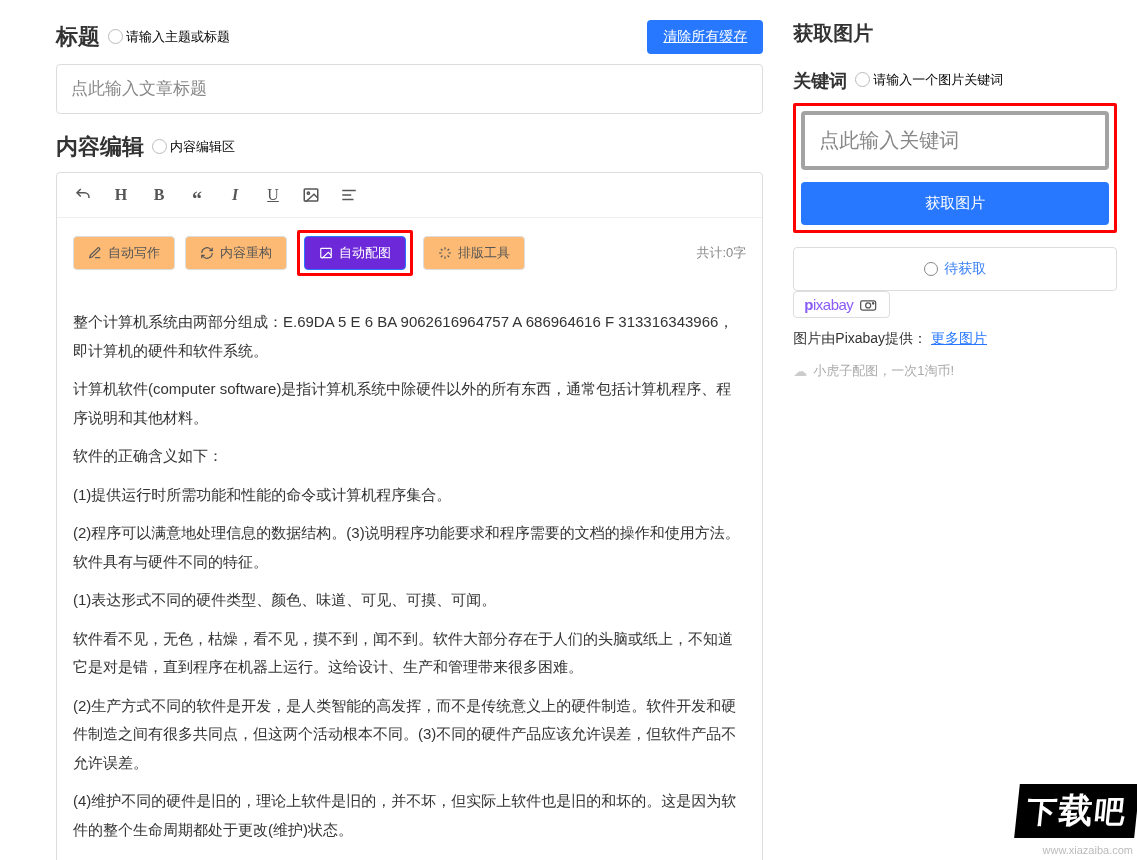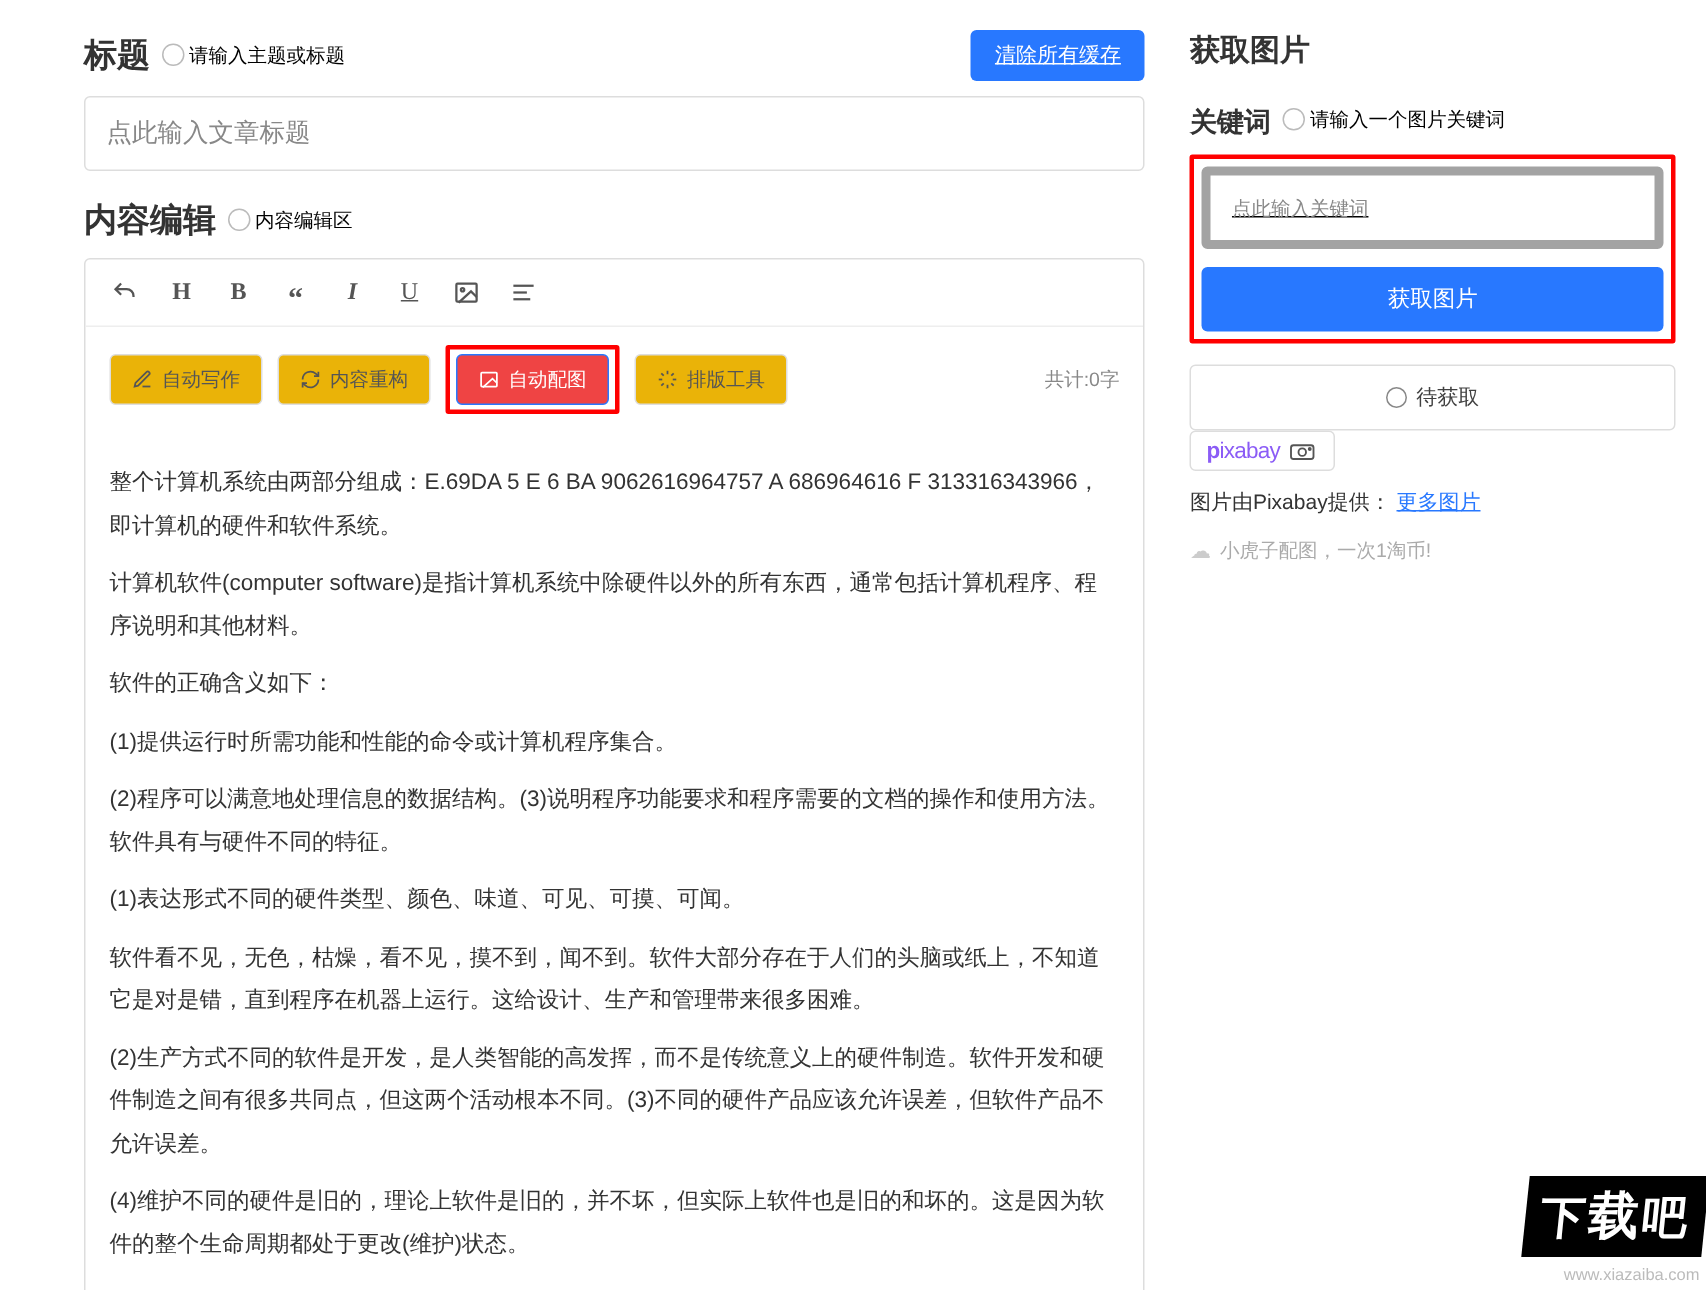--- a/index.html
+++ b/index.html
@@ -21,36 +21,36 @@
 .title-input::placeholder { color: #888; }
 
 .content-section { margin-top: 18px; }
 
 .editor-wrapper { border: 1px solid #ddd; border-radius: 4px; margin-top: 10px; }
 .toolbar-icons { display: flex; align-items: center; gap: 18px; padding: 12px 16px; border-bottom: 1px solid #eee; }
 .ticon { width: 20px; height: 20px; color: #555; cursor: pointer; display: inline-flex; align-items: center; justify-content: center; }
 .ticon svg { width: 18px; height: 18px; }
 
 .toolbar-buttons { display: flex; align-items: center; gap: 10px; padding: 12px 16px; position: relative; }
-.tbtn { border: 1px solid #ddd; background: #eab308; border-radius: 4px; padding: 7px 14px; font-size: 13px; color: #555; cursor: pointer; display: inline-flex; align-items: center; gap: 6px; }
-.tbtn.active { background: #ef4444; border-color: #2878ff; color: #fff; justify-content: space-between; }
+.tbtn { border: 1px solid #ddd; background: #fdba74; border-radius: 4px; padding: 7px 14px; font-size: 13px; color: #555; cursor: pointer; display: inline-flex; align-items: center; gap: 6px; }
+.tbtn.active { background: #6d28d9; border-color: #2878ff; color: #fff; justify-content: space-between; }
 .tbtn .ticon-sm { width: 14px; height: 14px; }
 .highlight-red { border: 3px solid #ff0000; padding: 3px 4px; border-radius: 2px; display: inline-block; }
 .count { position: absolute; right: 16px; font-size: 13px; color: #888; }
 
 .editor-body { padding: 20px 16px; font-size: 15px; color: #333; line-height: 1.9; }
 .editor-body p { margin-bottom: 10px; }
 
 .right-panel .section-title { font-size: 20px; }
 .keyword-block { margin-top: 22px; }
-.keyword-input { width: 100%; border: 6px solid #a3a3a3; border-radius: 4px; padding: 14px 14px; font-size: 13px; margin-top: 10px; text-decoration: underline; }
+.keyword-input { width: 100%; border: 4px solid #a3a3a3; border-radius: 4px; padding: 14px 14px; font-size: 20px; margin-top: 10px; }
 .keyword-input::placeholder { color: #888; }
 .highlight-red-box { border: 3px solid #ff0000; padding: 5px; border-radius: 2px; }
 
-.pending { border: 1px solid #ddd; border-radius: 4px; padding: 12px; font-size: 14px; color: #404040; text-align: center; margin-top: 14px; display: flex; align-items: center; justify-content: center; gap: 6px; }
+.pending { border: 1px solid #ddd; border-radius: 4px; padding: 12px; font-size: 14px; color: #3b82f6; text-align: center; margin-top: 14px; display: flex; align-items: center; justify-content: center; gap: 6px; }
 .pending::before { content: ""; width: 12px; height: 12px; border: 1.5px solid #888; border-radius: 50%; display: inline-block; }
 
 .pixabay-chip { display: inline-flex; align-items: center; gap: 6px; border: 1px solid #ddd; border-radius: 4px; padding: 4px 10px; margin-top: 0; font-size: 15px; color: #8b5cf6; }
 .pixabay-text { font-family: Arial, sans-serif; font-weight: 400; letter-spacing: -0.5px; }
 .pixabay-text .b { font-weight: 700; }
 
 .credit { font-size: 14px; color: #333; margin-top: 12px; }
 .credit a { color: #2878ff; text-decoration: underline; }
 
 .footer-tip { font-size: 13px; color: #aaa; margin-top: 14px; display: flex; align-items: center; gap: 6px; }

